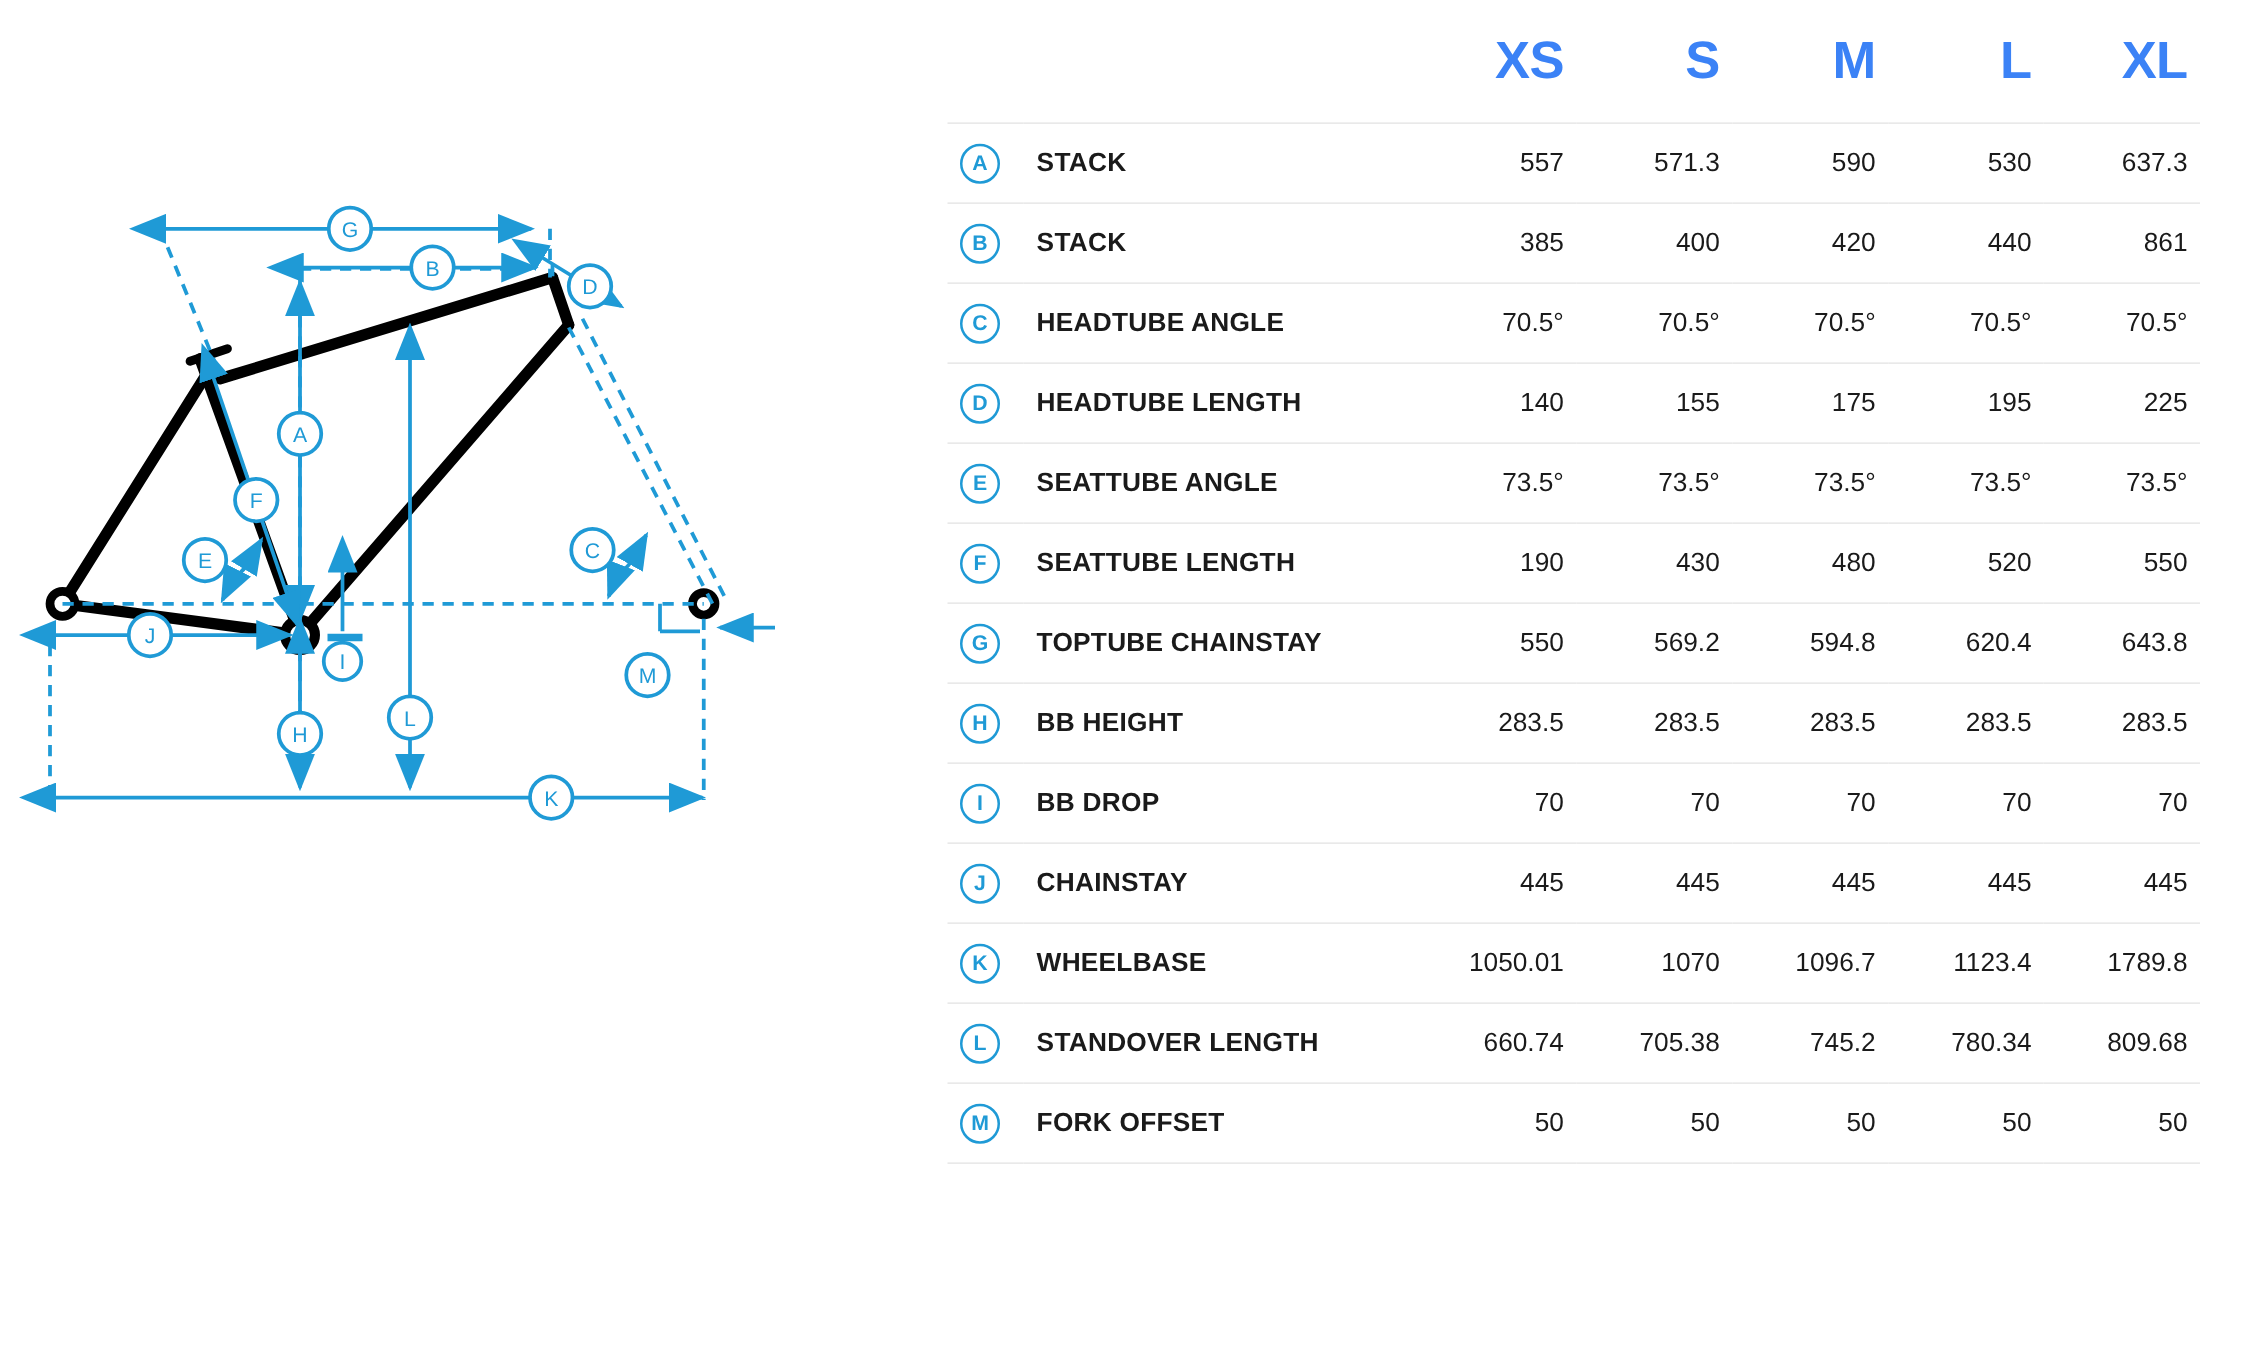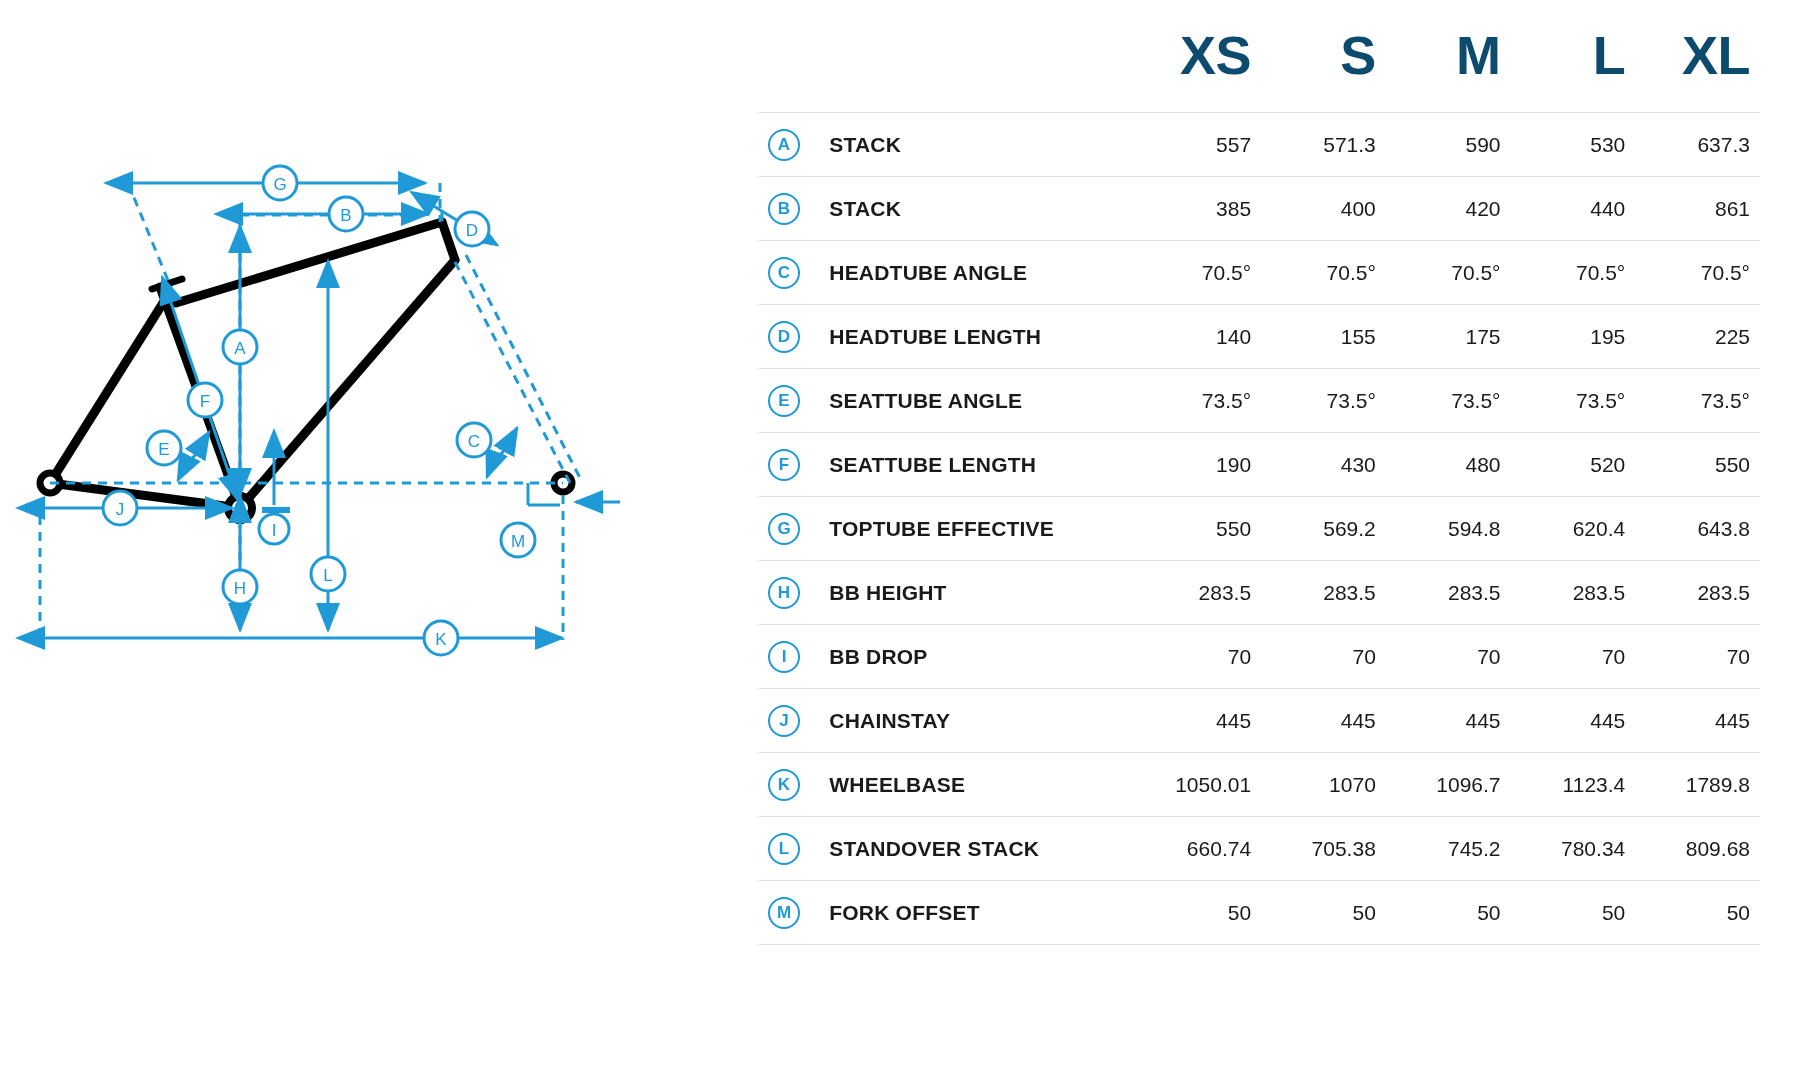--- a/index.html
+++ b/index.html
@@ -35,23 +35,23 @@
   table.geo {
     width: 100%;
     border-collapse: collapse;
     table-layout: fixed;
   }
   table.geo col.letter { width: 58px; }
   table.geo col.label  { width: 300px; }
   table.geo col.size   { width: 118px; }
 
   table.geo thead th {
-    font-size: 54px;
+    font-size: 42px;
     font-weight: bold;
-    color: #0c4a6e;
+    color: #3b82f6;
     text-align: right;
     padding: 6px 10px 26px 10px;
     letter-spacing: -0.5px;
     font-family: "Liberation Sans", sans-serif;
   }
   table.geo thead th.blank { border: 0; }
 
   table.geo tbody tr { height: 64px; }
   table.geo tbody td {
     border-top: 1px solid #e2e2e2;
@@ -328,21 +328,21 @@
           <td class="label-cell">SEATTUBE LENGTH</td>
           <td class="value-cell">190</td>
           <td class="value-cell">430</td>
           <td class="value-cell">480</td>
           <td class="value-cell">520</td>
           <td class="value-cell">550</td>
         </tr>
 
         <tr>
           <td class="letter-cell"><span class="letter-badge">G</span></td>
-          <td class="label-cell">TOPTUBE EFFECTIVE</td>
+          <td class="label-cell">TOPTUBE CHAINSTAY</td>
           <td class="value-cell">550</td>
           <td class="value-cell">569.2</td>
           <td class="value-cell">594.8</td>
           <td class="value-cell">620.4</td>
           <td class="value-cell">643.8</td>
         </tr>
 
         <tr>
           <td class="letter-cell"><span class="letter-badge">H</span></td>
           <td class="label-cell">BB HEIGHT</td>
@@ -378,21 +378,21 @@
           <td class="label-cell">WHEELBASE</td>
           <td class="value-cell">1050.01</td>
           <td class="value-cell">1070</td>
           <td class="value-cell">1096.7</td>
           <td class="value-cell">1123.4</td>
           <td class="value-cell">1789.8</td>
         </tr>
 
         <tr>
           <td class="letter-cell"><span class="letter-badge">L</span></td>
-          <td class="label-cell">STANDOVER STACK</td>
+          <td class="label-cell">STANDOVER LENGTH</td>
           <td class="value-cell">660.74</td>
           <td class="value-cell">705.38</td>
           <td class="value-cell">745.2</td>
           <td class="value-cell">780.34</td>
           <td class="value-cell">809.68</td>
         </tr>
 
         <tr>
           <td class="letter-cell"><span class="letter-badge">M</span></td>
           <td class="label-cell">FORK OFFSET</td>

